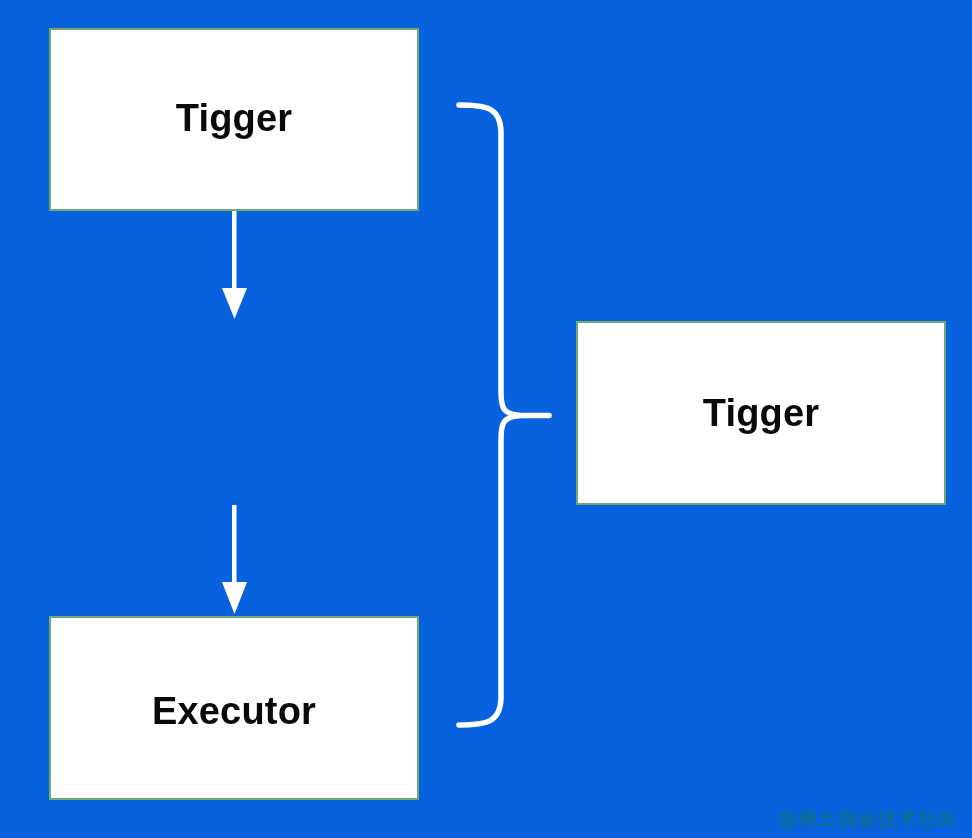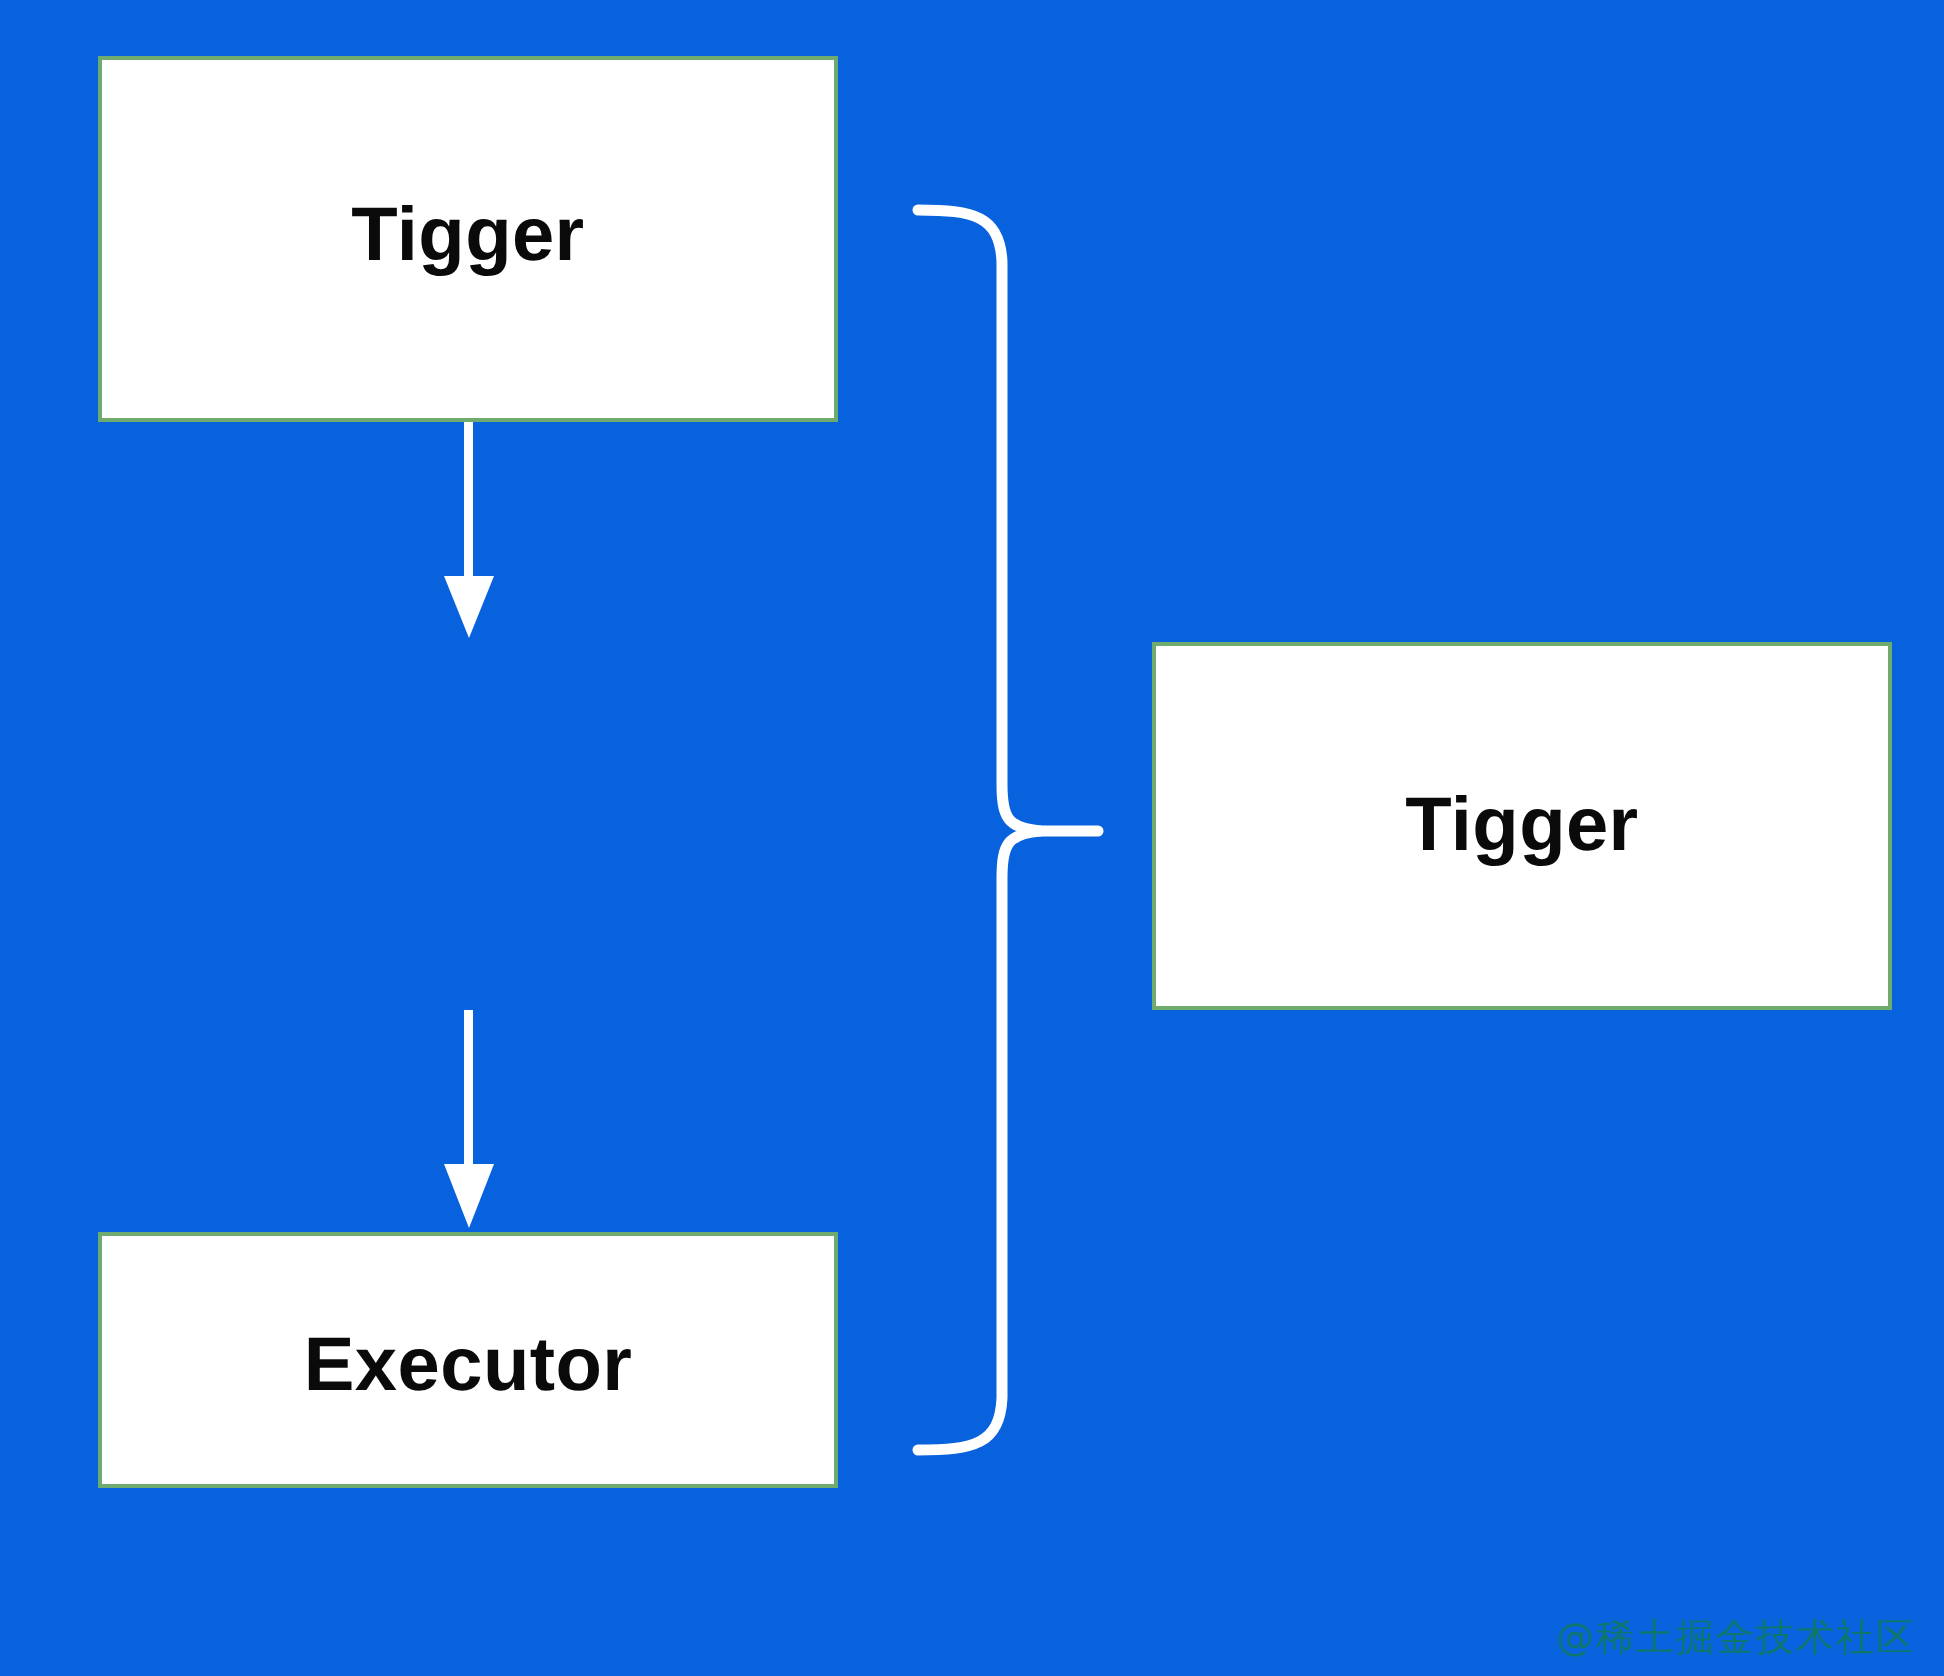--- a/index.html
+++ b/index.html
@@ -50,21 +50,21 @@
     left: 49px;
     top: 321px;
     width: 370px;
     height: 184px;
   }
   #node-scheduler .node-label { transform: translateY(-1px); }
   #node-executor {
     left: 49px;
     top: 616px;
     width: 370px;
-    height: 128px;
+    height: 184px;
   }
   #node-executor .node-label { transform: translateY(3px); }
   #node-admin {
     left: 576px;
     top: 321px;
     width: 370px;
     height: 184px;
   }
   .connector-svg {
     position: absolute;

